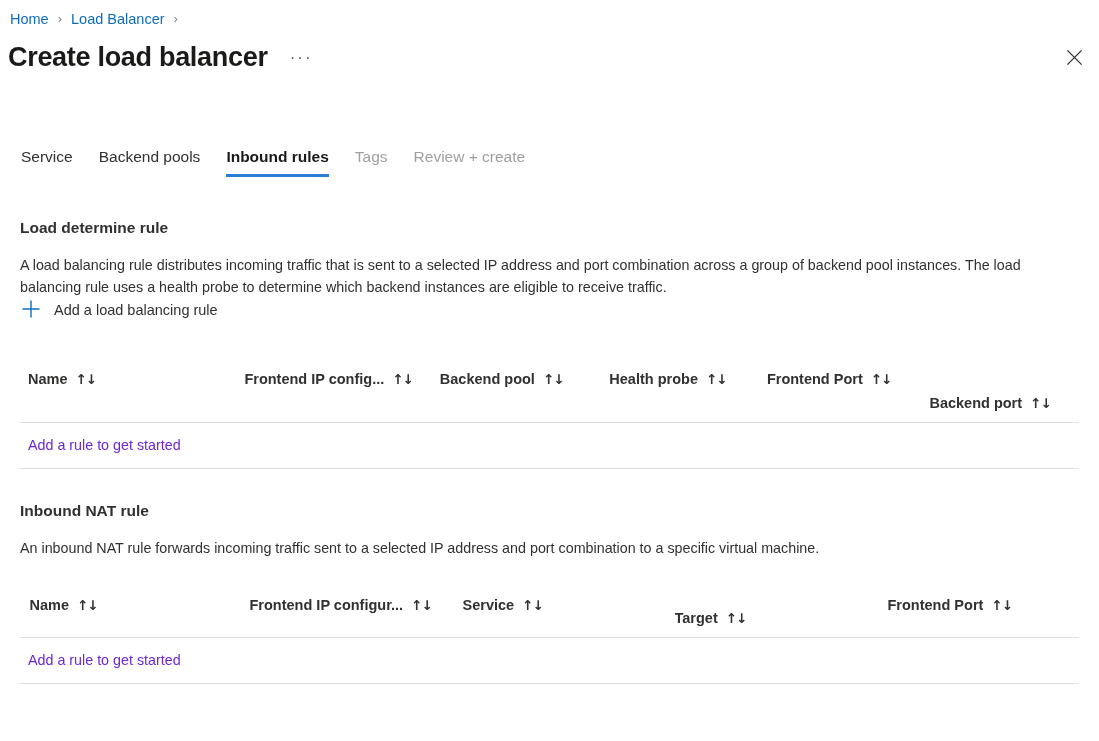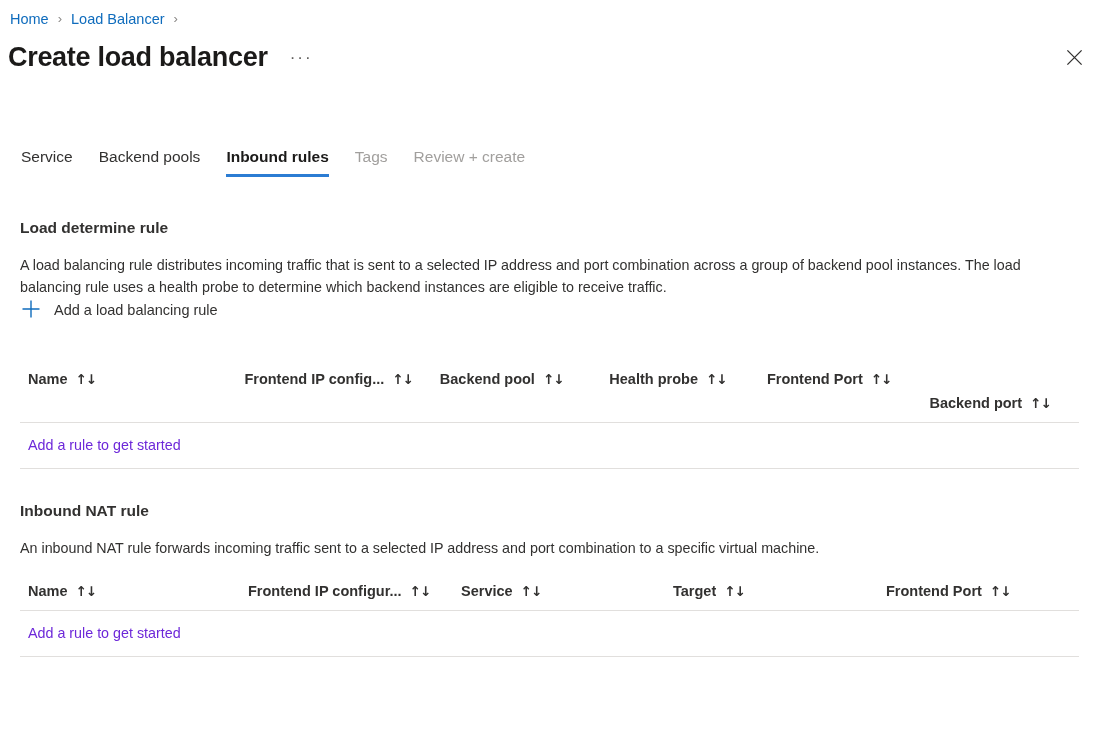--- a/index.html
+++ b/index.html
@@ -161,20 +161,21 @@
   }
 
   
   .grid { margin-top: 22px; }
   .grid-head {
     display: flex;
     align-items: center;
     border-bottom: 1px solid #e1dfdd;
     padding: 0 0 9px 0;
     white-space: nowrap;
+    justify-content: center;
   }
   .col {
     display: flex;
     align-items: center;
     font-size: 14.5px;
     font-weight: 600;
     color: #323130;
     line-height: 20px;
     cursor: pointer;
     box-sizing: border-box;
@@ -287,21 +288,21 @@
           <span class="sort-icon">↑↓</span>
         </div>
         <div class="col" style="width:213px;">
           <span class="col-label">Frontend IP configur...</span>
           <span class="sort-icon">↑↓</span>
         </div>
         <div class="col" style="width:212px;">
           <span class="col-label">Service</span>
           <span class="sort-icon">↑↓</span>
         </div>
-        <div class="col" style="width:213px;">
+        <div class="col" style="width:213px;margin-top:27px;">
           <span class="col-label">Target</span>
           <span class="sort-icon">↑↓</span>
         </div>
         <div class="col" style="width:190px;">
           <span class="col-label">Frontend Port</span>
           <span class="sort-icon">↑↓</span>
         </div>
       </div>
       <div class="grid-empty">Add a rule to get started</div>
     </div>

